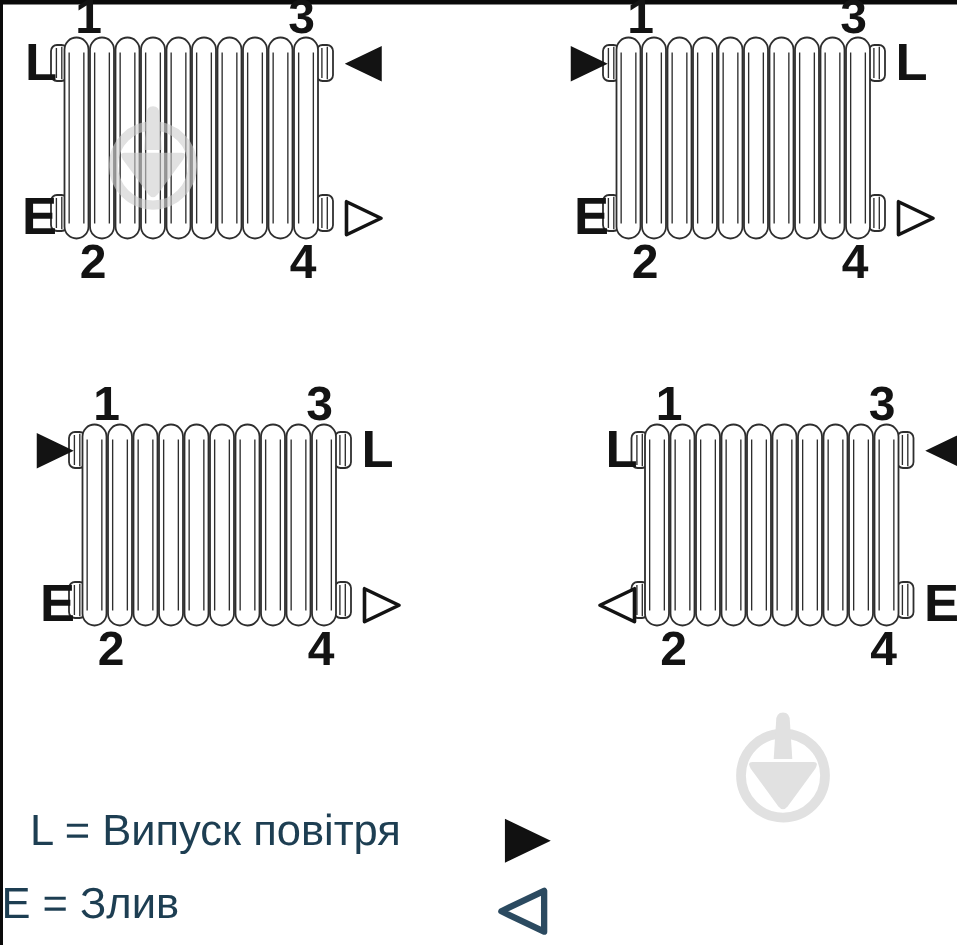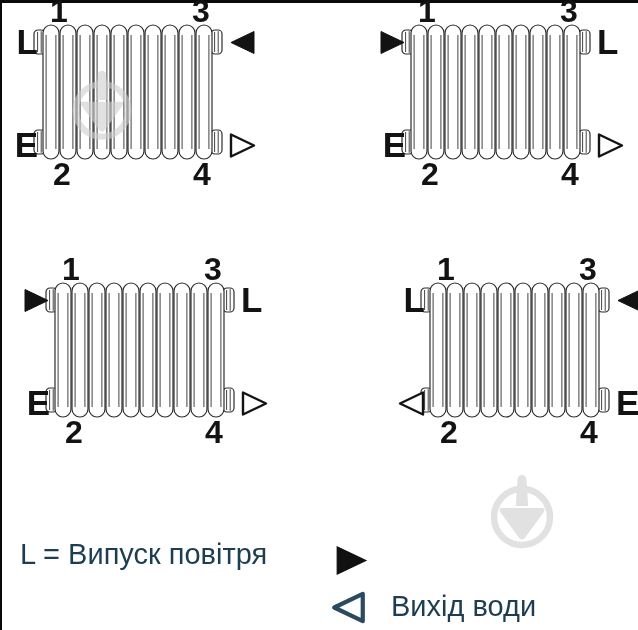--- a/index.html
+++ b/index.html
@@ -259,29 +259,29 @@
   </div>
 
   <svg class="wm" style="left:66px;top:67px;" width="72" height="81" viewBox="-38 -46 76 86">
       <use href="#wm-logo"></use>
     </svg>
   <svg class="wm" style="left:484px;top:471px;" width="76" height="86" viewBox="-38 -46 76 86">
       <use href="#wm-logo"></use>
     </svg>
 
   <div class="legend-text lg-l1">L = Випуск повітря</div>
+  <div class="legend-text lg-l2">E = Злив</div>
 
   <span class="m-tri legend-tri lg-t1 tri-filled-right">
       <svg viewBox="0 0 27 25">
         <polygon class="pl" points="25,1.5 25,23.5 2,12.5"></polygon>
         <polygon class="pr" points="2,1.5 2,23.5 25,12.5"></polygon>
       </svg>
     </span>
 
   <span class="m-tri legend-tri lg-t2 tri-outline-left">
       <svg viewBox="0 0 27 25">
         <polygon class="pl" points="25,1.5 25,23.5 2,12.5"></polygon>
         <polygon class="pr" points="2,1.5 2,23.5 25,12.5"></polygon>
       </svg>
     </span>
-  <div class="legend-text lg-r2">Вихід води</div>
 
 </div>
 
 </body></html>

